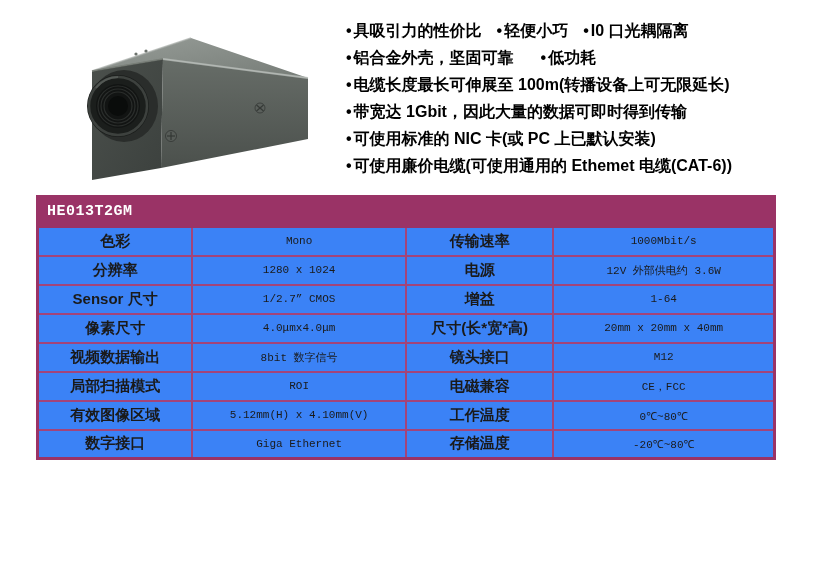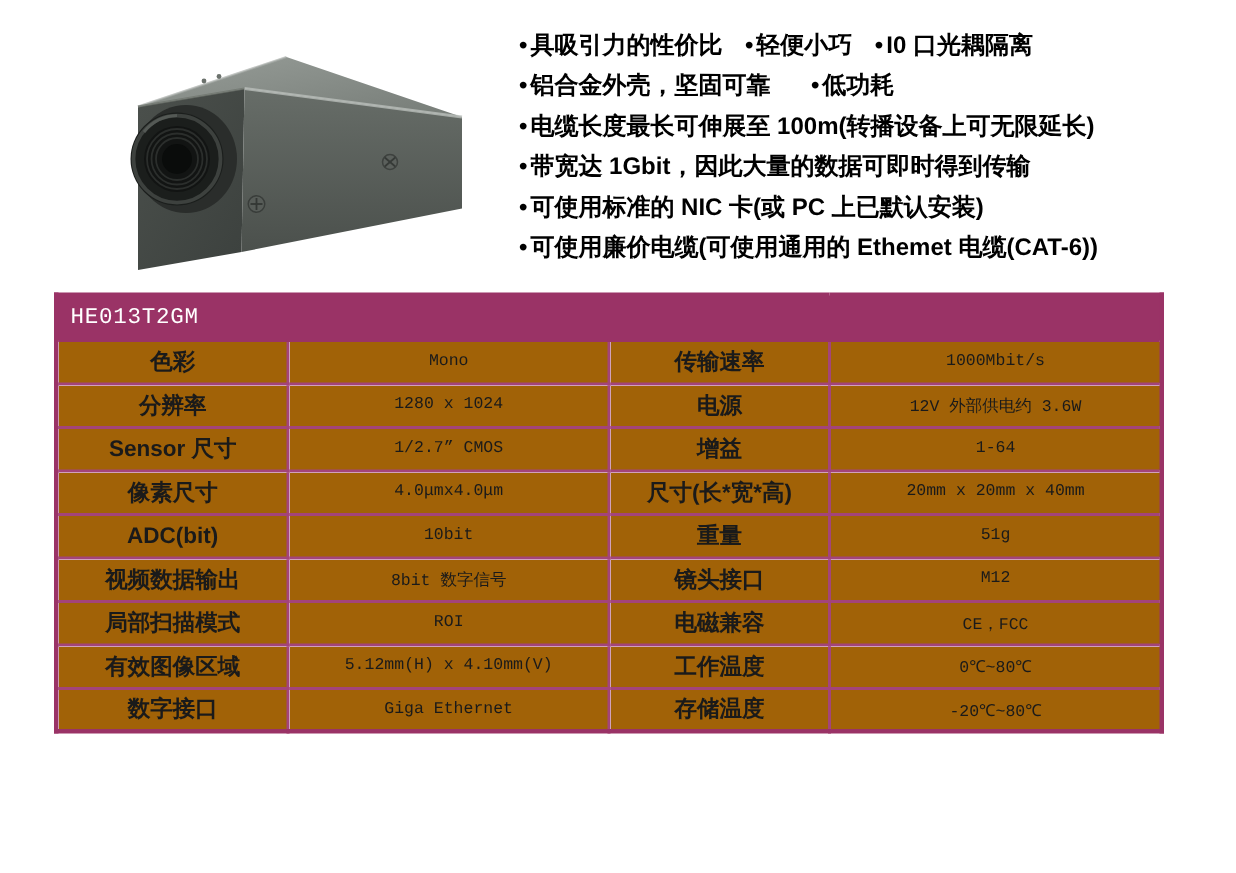--- a/index.html
+++ b/index.html
@@ -25,25 +25,25 @@
 
   
   table.spec {
     position:absolute; left:36px; top:195px; width:740px;
     border-collapse:collapse; table-layout:fixed;
     border:3px solid #9A3366;
   }
   table.spec th {
     background:#9A3366; color:#ffffff; text-align:left;
     font-family:"Liberation Mono","DejaVu Sans Mono",monospace;
-    font-size:15px; font-weight:normal; letter-spacing:.5px;
+    font-size:15px; font-weight:bold; letter-spacing:.5px;
     height:30px; padding:3px 8px; border:2px solid #9A3366;
   }
   table.spec td {
-    border:2px solid #A3447A; background:#a16207;
+    border:2px solid #A3447A; background:#3b82f6;
     height:29px; text-align:center; vertical-align:middle;
     overflow:hidden; white-space:nowrap;
   }
   td.lbl { font-family:"Liberation Sans","DejaVu Sans",sans-serif; font-weight:bold; font-size:15px; }
   td.val { font-family:"Liberation Mono","DejaVu Sans Mono",monospace; font-size:11px; }
 </style>
 </head>
 <body>
 
 <div class="camera-wrap">
@@ -181,26 +181,20 @@
         <td class="lbl">增益</td>
         <td class="val">1-64</td>
       </tr>
       <tr>
         <td class="lbl">像素尺寸</td>
         <td class="val">4.0μmx4.0μm</td>
         <td class="lbl">尺寸(长*宽*高)</td>
         <td class="val">20mm x 20mm x 40mm</td>
       </tr>
       <tr>
-        <td class="lbl">ADC(bit)</td>
-        <td class="val">10bit</td>
-        <td class="lbl">重量</td>
-        <td class="val">51g</td>
-      </tr>
-      <tr>
         <td class="lbl">视频数据输出</td>
         <td class="val">8bit 数字信号</td>
         <td class="lbl">镜头接口</td>
         <td class="val">M12</td>
       </tr>
       <tr>
         <td class="lbl">局部扫描模式</td>
         <td class="val">ROI</td>
         <td class="lbl">电磁兼容</td>
         <td class="val">CE，FCC</td>

